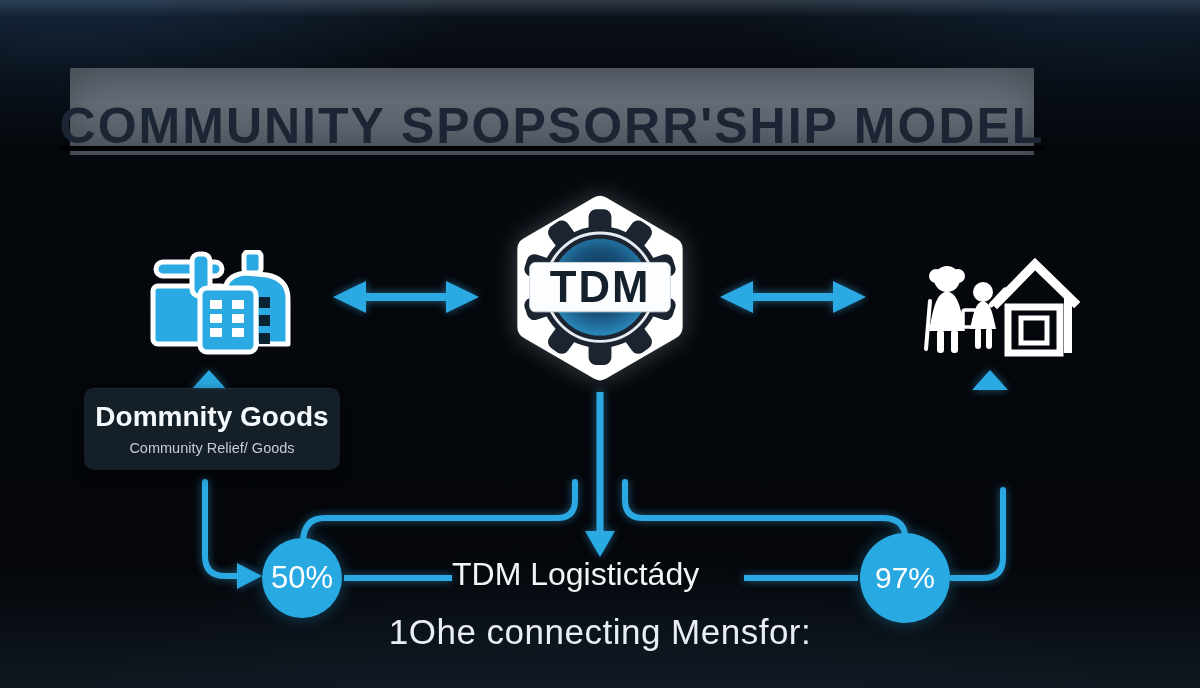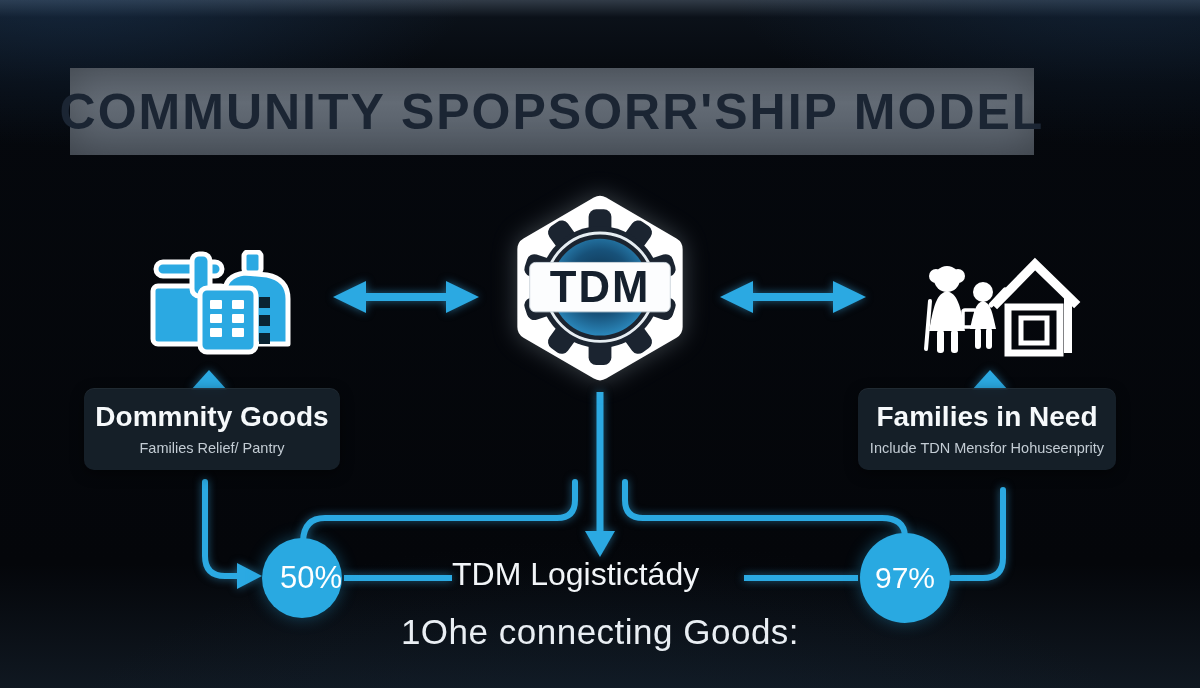--- a/index.html
+++ b/index.html
@@ -9,22 +9,23 @@
     background:
       radial-gradient(ellipse 650px 280px at 6% -4%, rgba(35,70,110,0.45), transparent 62%),
       radial-gradient(ellipse 650px 280px at 94% -4%, rgba(28,58,92,0.40), transparent 62%),
       radial-gradient(ellipse 900px 420px at 50% 118%, rgba(22,42,62,0.30), transparent 65%),
       linear-gradient(180deg,#313b47 0%,#0b1119 2.5%,#05080d 12%,#04060a 82%,#101821 100%);
   }
   
   .banner{
     position:absolute;left:70px;top:68px;width:964px;height:87px;
     background:linear-gradient(180deg,#5a626c 0%,#646c76 40%,#525a64 100%);
-    display:flex;align-items:center;justify-content:center;
+    display:flex;align-items:flex-end;justify-content:center;
     box-shadow:inset 0 0 40px rgba(0,0,0,0.25);
+    text-decoration:underline;
   }
   .banner h1{
     margin:0;font-size:50px;font-weight:800;letter-spacing:2px;
     color:#1b2533;white-space:nowrap;
   }
   
   .badge{position:absolute;left:505px;top:192px;width:190px;height:196px;
     filter:drop-shadow(0 0 12px rgba(210,225,240,0.28));}
   
   .icon-left{position:absolute;left:148px;top:250px;width:150px;height:115px;}
@@ -43,21 +44,21 @@
   .node-box.right{left:858px;top:388px;width:258px;}
   .node-title{font-size:28px;font-weight:600;color:#f6f9fb;white-space:nowrap;line-height:1.1;}
   .node-sub{font-size:14.5px;font-weight:400;color:#c3ccd4;white-space:nowrap;margin-top:7px;}
   
   .pct{
     position:absolute;border-radius:50%;background:#29a9e1;
     display:flex;align-items:center;justify-content:center;
     color:#fff;font-weight:500;
     box-shadow:0 0 16px rgba(41,169,225,0.38);
   }
-  .pct.fifty{left:262px;top:538px;width:80px;height:80px;font-size:31px;justify-content:flex-end;}
+  .pct.fifty{left:262px;top:538px;width:80px;height:80px;font-size:31px;}
   .pct.hundred{left:860px;top:533px;width:90px;height:90px;font-size:30px;}
   
   .hub-label{
     position:absolute;left:452px;top:556px;width:292px;text-align:left;
     font-size:32px;font-weight:500;color:#f2f5f8;white-space:nowrap;
   }
   .caption{
     position:absolute;left:300px;top:612px;width:600px;text-align:center;
     font-size:35px;font-weight:500;color:#e9eef3;letter-spacing:0.5px;white-space:nowrap;
   }
@@ -197,31 +198,27 @@
     <g fill="none" stroke="#ffffff">
       <path d="M97 60 L135 21 L174 59" stroke-width="9" stroke-linecap="square"></path>
       <path d="M168 53 L168 110" stroke-width="8"></path>
       <rect x="108" y="64" width="52" height="46" stroke-width="7"></rect>
       <rect x="121" y="75" width="26" height="25" stroke-width="5"></rect>
     </g>
   </svg>
 
   <div class="node-box left">
     <div class="node-title">Dommnity Goods</div>
-    <div class="node-sub">Families Relief/ Pantry</div>
-  </div>
-
-  <div class="node-box right">
-    <div class="node-title">Families in Need</div>
-    <div class="node-sub">Include TDN Mensfor Hohuseenprity</div>
-  </div>
+    <div class="node-sub">Community Relief/ Goods</div>
+  </div>
+
 
   <div class="pct fifty">
     <span>50%</span>
   </div>
   <div class="pct hundred">
     <span>97%</span>
   </div>
 
   <div class="hub-label">TDM Logistictády</div>
-  <div class="caption">1Ohe connecting Goods:</div>
+  <div class="caption">1Ohe connecting Mensfor:</div>
 
 </div>
 
 </body></html>

